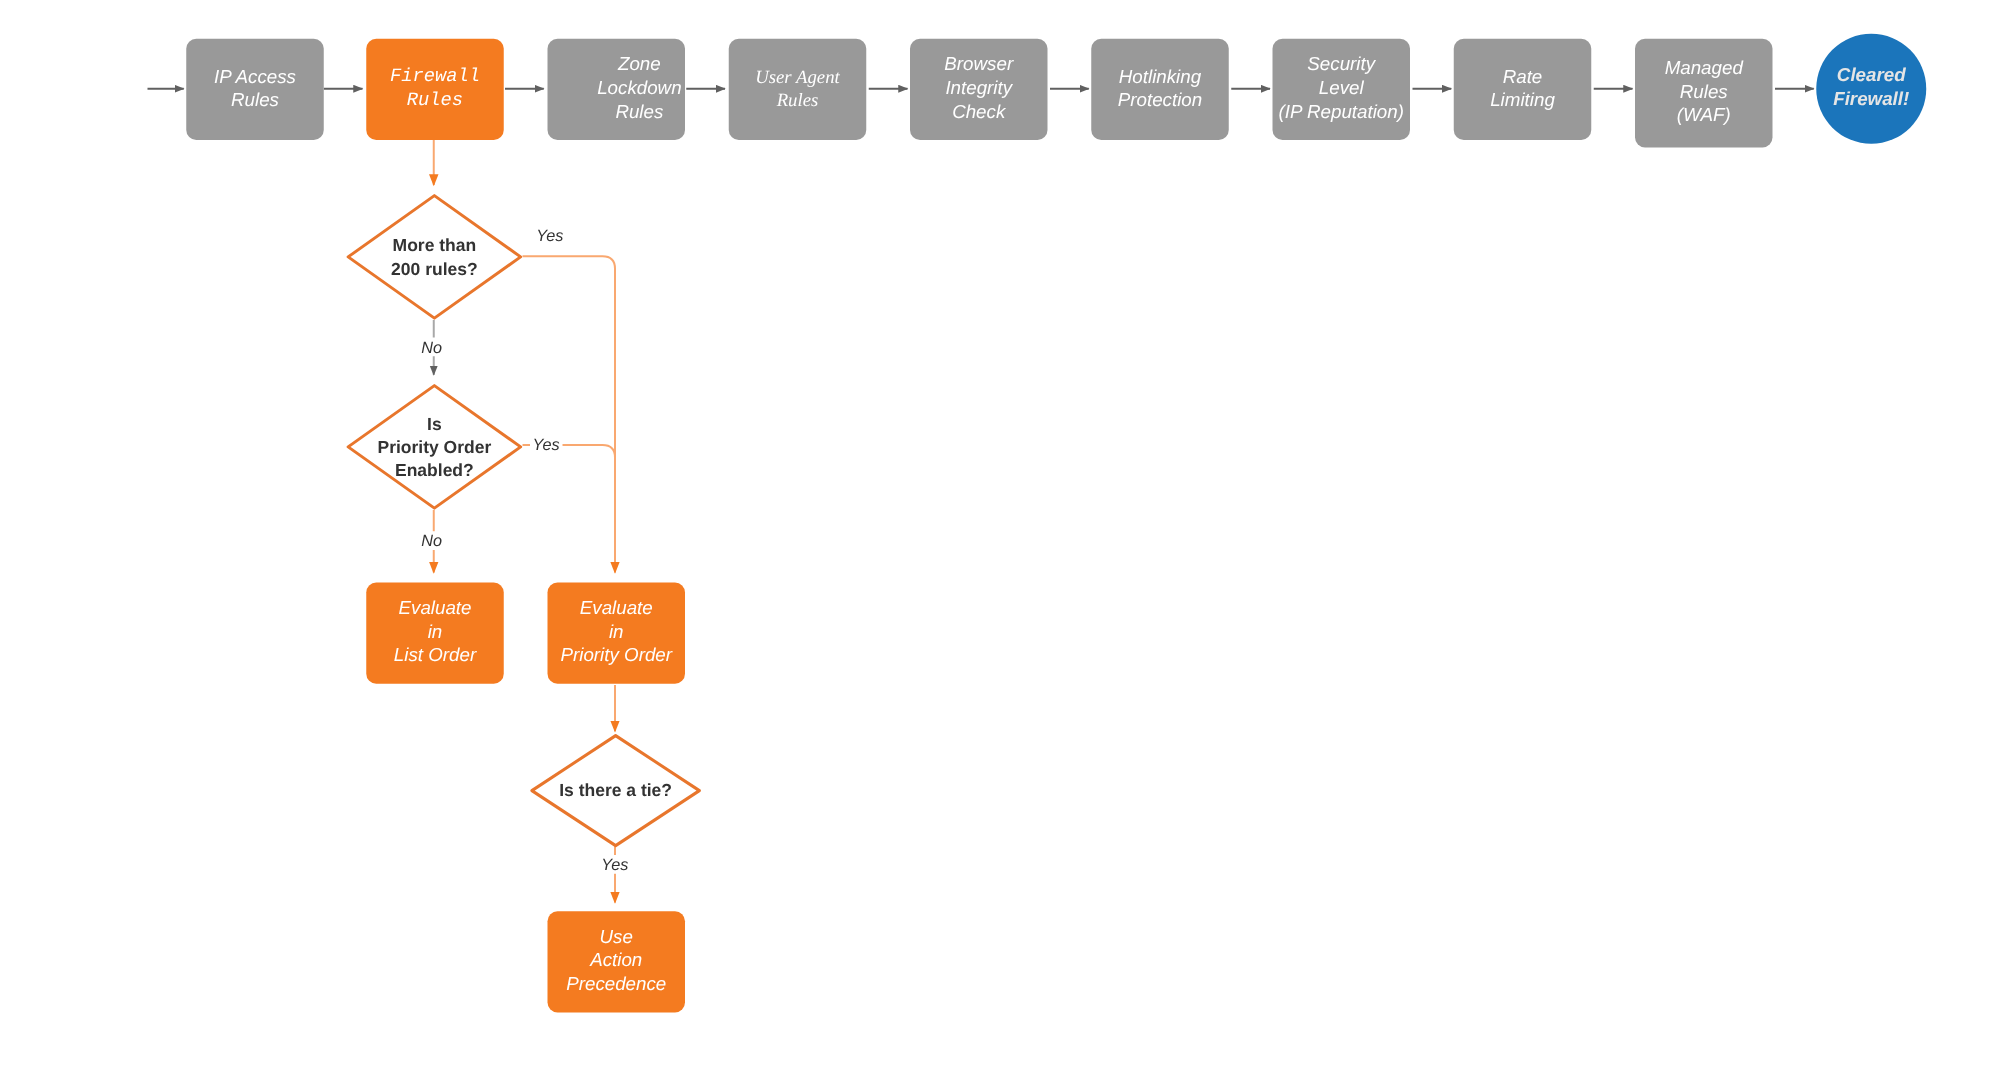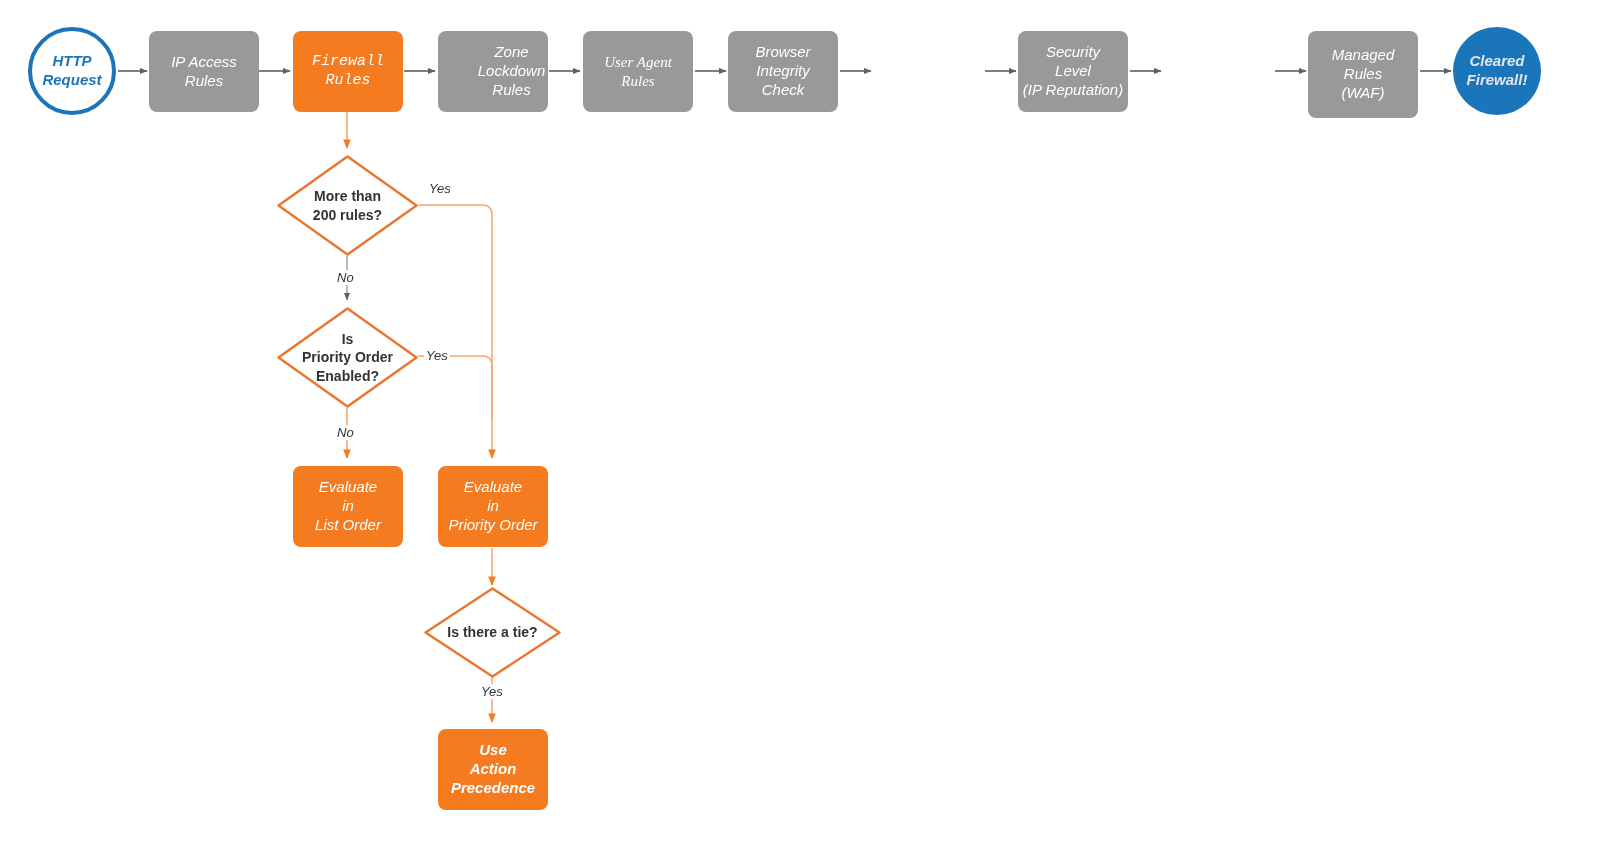--- a/index.html
+++ b/index.html
@@ -153,45 +153,47 @@
 
     <g>
       <line x1="492" y1="548" x2="492" y2="585" stroke="#F9A870" stroke-width="1.6" fill="none" marker-end="url(#arrow-orange)"></line>
     </g>
 
     <g>
       <line x1="492" y1="677" x2="492" y2="722" stroke="#F9A870" stroke-width="1.6" fill="none" marker-end="url(#arrow-orange)"></line>
     </g>
   </svg>
 
-  <div class="node terminal hollow line-text" style="left:28px; top:27px; width:88px; height:88px;">HTTP
-Request</div>
 
   <div class="node proc gray line-text" style="left:149px; top:31px; width:110px; height:81px;">IP Access
 Rules</div>
 
   <div class="node proc orange line-text" style="left:293px; top:31px; width:110px; height:81px;font-family:Liberation Mono, monospace;">Firewall
 Rules</div>
 
   <div class="node proc gray line-text" style="left:438px; top:31px; width:110px; height:81px;padding-left:37px;">Zone
 Lockdown
 Rules</div>
 
   <div class="node proc gray line-text" style="left:583px; top:31px; width:110px; height:81px;font-family:Liberation Serif, serif;">User Agent
 Rules</div>
 
   <div class="node proc gray line-text" style="left:728px; top:31px; width:110px; height:81px;">Browser
 Integrity
 Check</div>
 
+  <div class="node proc gray line-text" style="left:873px; top:31px; width:110px; height:81px;">Hotlinking
+Protection</div>
 
   <div class="node proc gray line-text" style="left:1018px; top:31px; width:110px; height:81px;">Security
 Level
 (IP Reputation)</div>
 
+  <div class="node proc gray line-text" style="left:1163px; top:31px; width:110px; height:81px;">Rate
+Limiting</div>
 
   <div class="node proc gray line-text" style="left:1308px; top:31px; width:110px; height:87px;">Managed
 Rules
 (WAF)</div>
 
   <div class="node terminal filled line-text" style="left:1453px; top:27px; width:88px; height:88px;">Cleared
 Firewall!</div>
 
   <div class="diamond" style="left:277px; top:155px; width:141px; height:101px;">
     <svg width="141" height="101" viewBox="0 0 141 101">
@@ -228,17 +230,17 @@
   <div class="edge-label" style="left:479px; top:684px;">Yes</div>
 
   <div class="node proc orange line-text" style="left:293px; top:466px; width:110px; height:81px;">Evaluate
 in
 List Order</div>
 
   <div class="node proc orange line-text" style="left:438px; top:466px; width:110px; height:81px;">Evaluate
 in
 Priority Order</div>
 
-  <div class="node proc orange line-text" style="left:438px; top:729px; width:110px; height:81px;font-weight:bold;">Use
+  <div class="node proc orange line-text" style="left:438px; top:729px; width:110px; height:81px;">Use
 Action
 Precedence</div>
 
 </div>
 
 </body></html>

